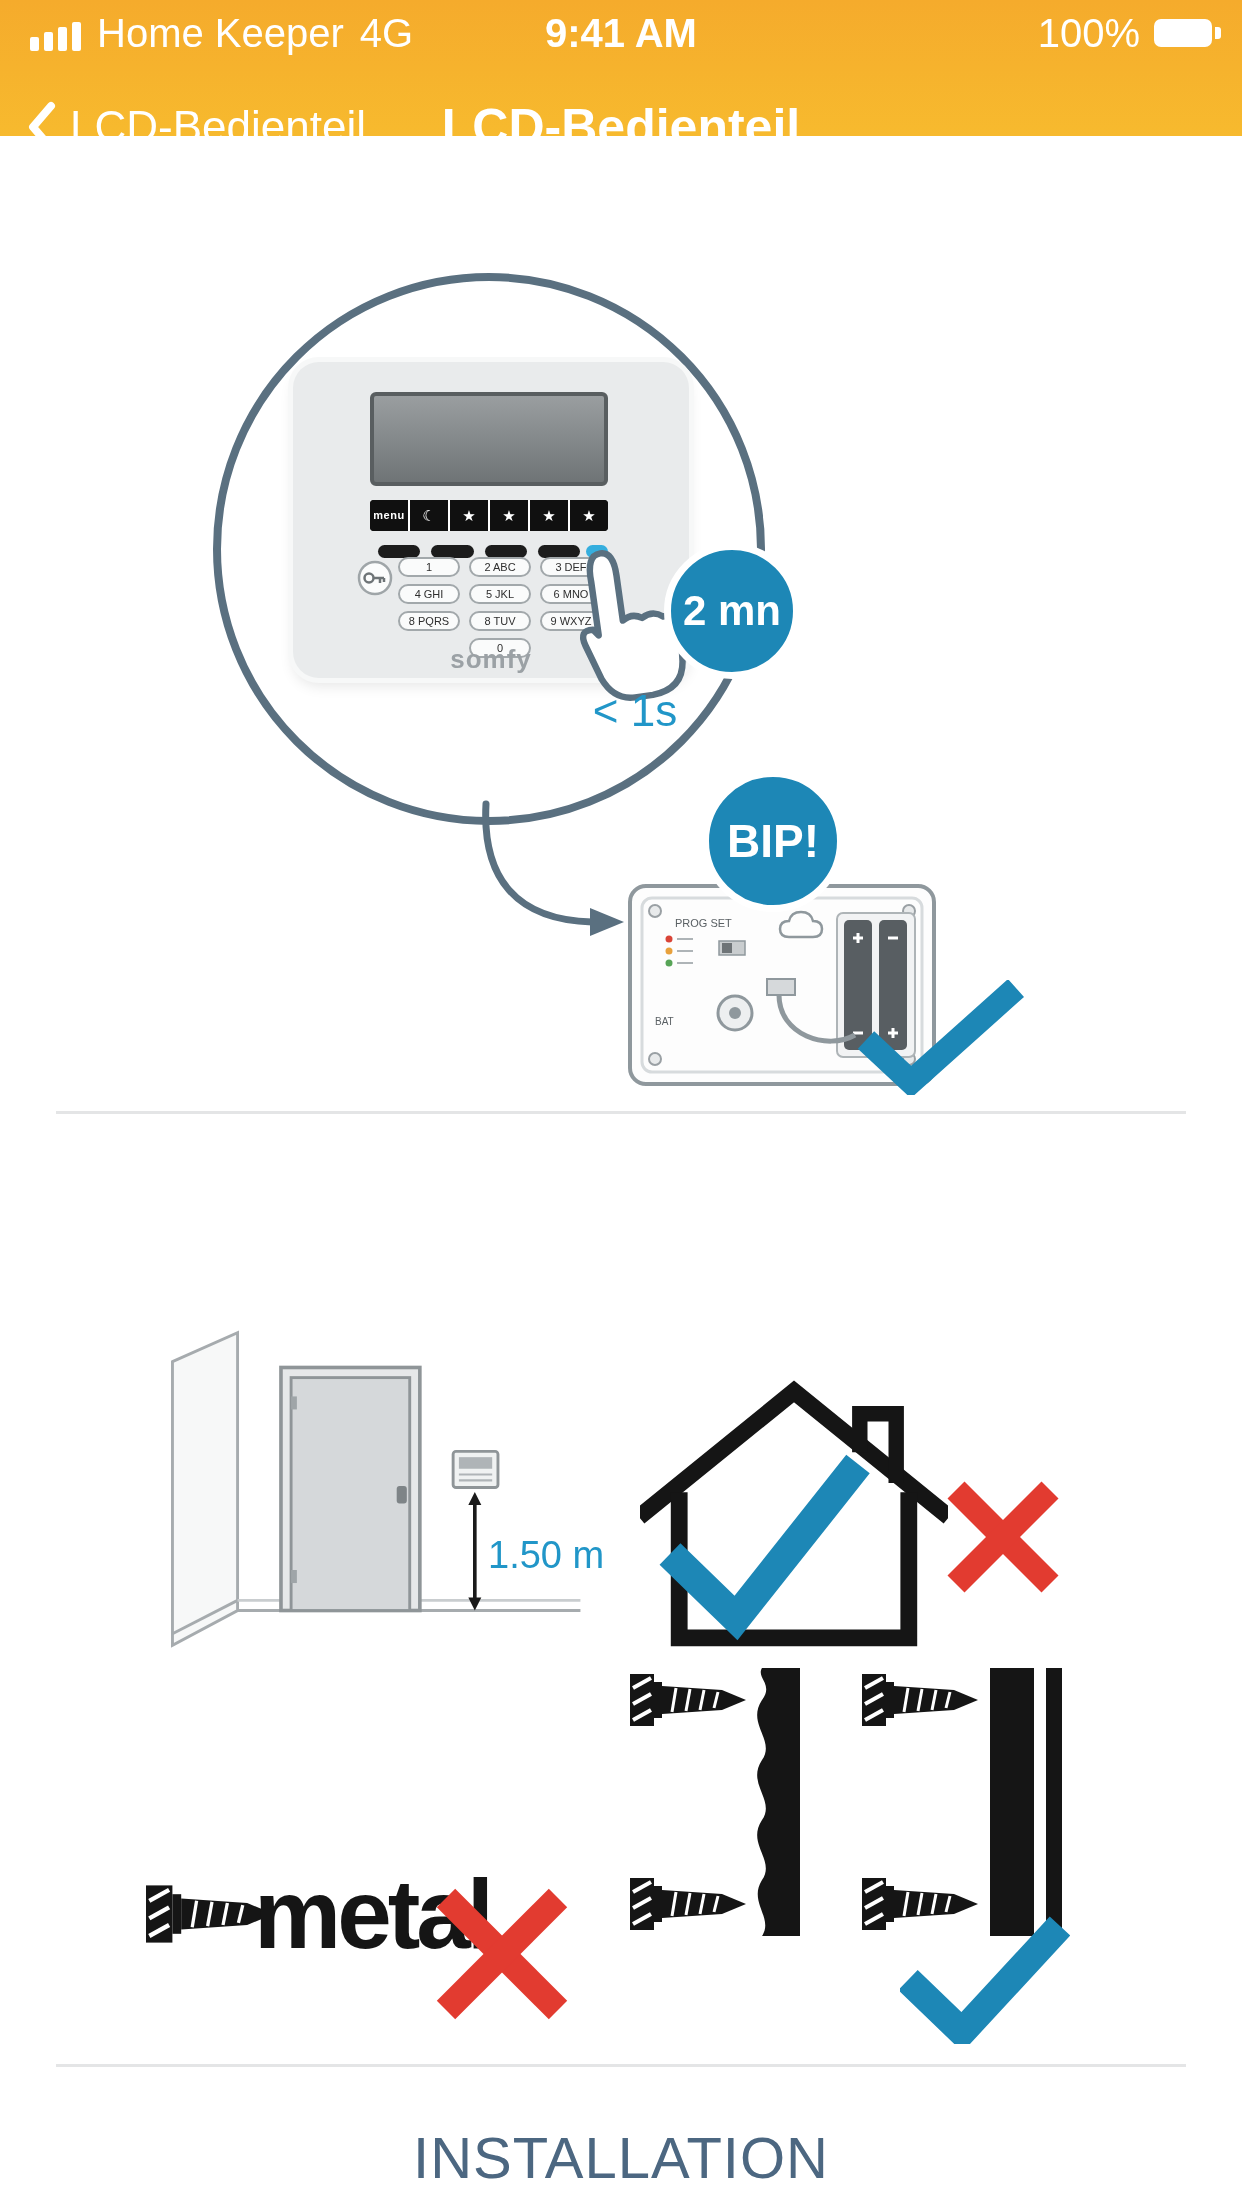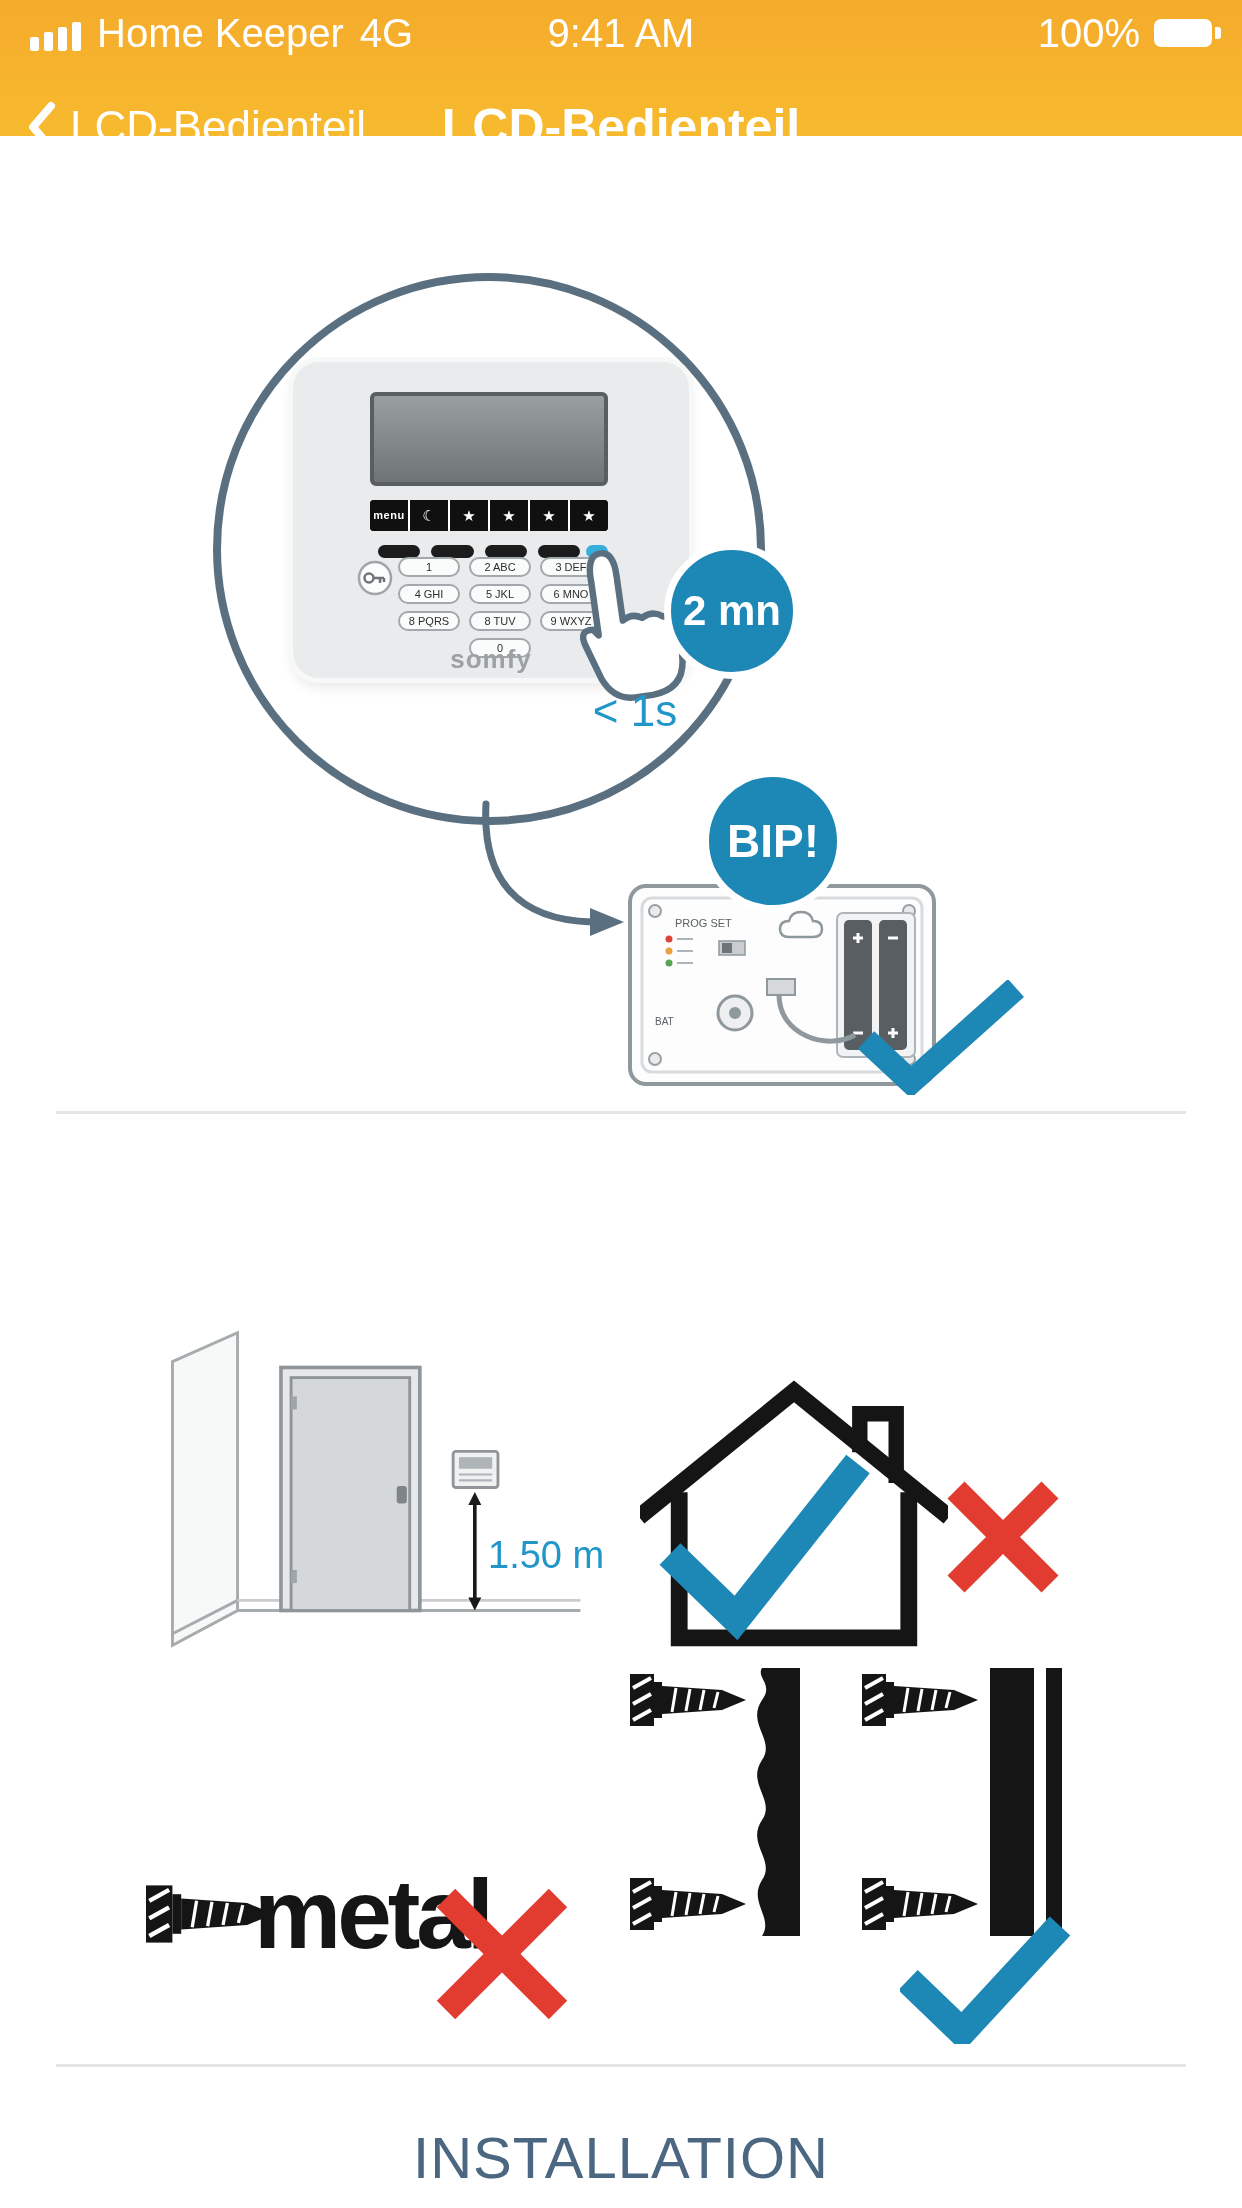--- a/index.html
+++ b/index.html
@@ -10,21 +10,21 @@
   
   .app-header{position:absolute;top:0;left:0;width:100%;height:136px;
     background:linear-gradient(180deg,#F5AB2C 0%,#F7BA2E 100%)}
   .status-bar{position:relative;height:66px;display:flex;align-items:center;padding:0 30px;color:#fff;font-size:40px}
   .sb-left{display:flex;align-items:center;gap:16px}
   .signal{display:flex;align-items:flex-end;gap:5px;margin-top:6px}
   .signal i{display:block;width:9px;background:#fff;border-radius:2px}
   .signal i:nth-child(1){height:14px}.signal i:nth-child(2){height:19px}
   .signal i:nth-child(3){height:24px}.signal i:nth-child(4){height:29px}
   .carrier{font-weight:500}
-  .sb-time{position:absolute;left:50%;transform:translateX(-50%);font-weight:400}
+  .sb-time{position:absolute;left:50%;transform:translateX(-50%);font-weight:700}
   .sb-right{margin-left:auto;display:flex;align-items:center;gap:14px}
   .battery{position:relative;width:58px;height:28px;background:#fff;border-radius:7px}
   .battery::after{content:"";position:absolute;right:-9px;top:8px;width:6px;height:12px;background:#fff;border-radius:0 3px 3px 0}
   .nav-bar{position:relative;height:122px;display:flex;align-items:center;justify-content:center}
   .back-button{position:absolute;left:26px;top:0;height:100%;display:flex;align-items:center;gap:14px;color:#fff;font-size:44px;cursor:pointer}
   .nav-title{color:#fff;font-size:50px;font-weight:700}
 
   
   .big-circle{position:absolute;left:213px;top:273px;width:552px;height:552px;border:8px solid #5A7080;border-radius:50%;background:#fff}
   .keypad{position:absolute;left:293px;top:362px;width:396px;height:316px;background:#E9EBEC;border-radius:26px;

